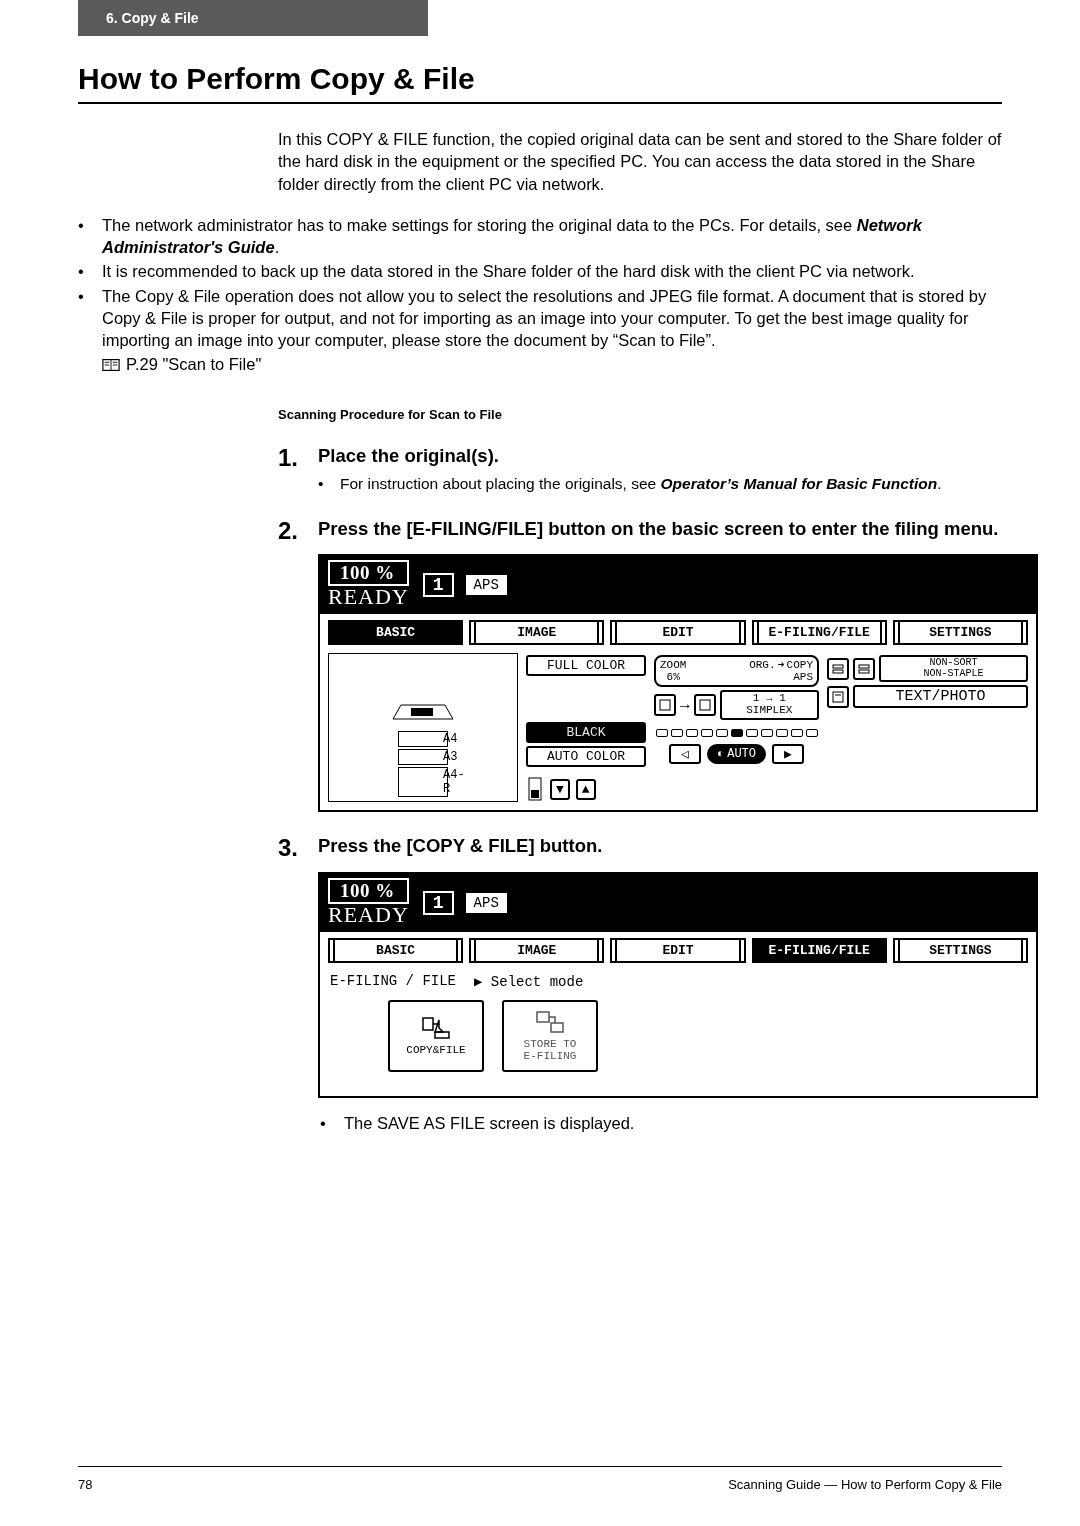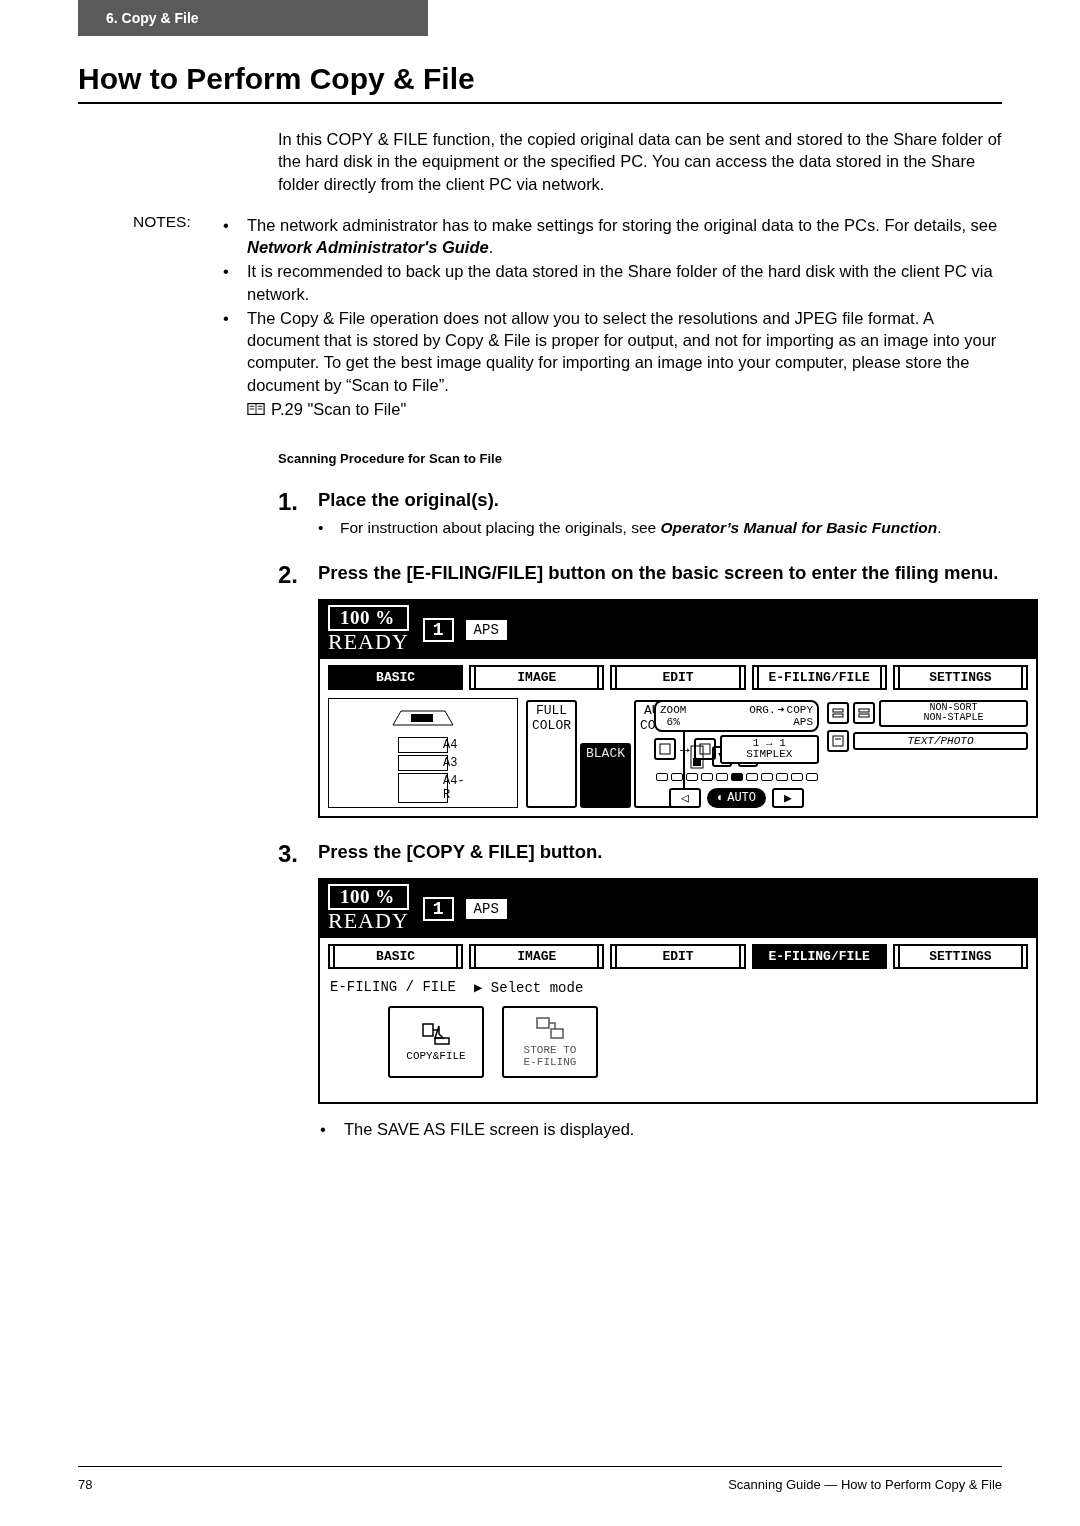--- a/index.html
+++ b/index.html
@@ -73,21 +73,21 @@
 
   .lcd-body { padding: 6px 8px 8px 8px; }
 
   .lcd1-body { display: flex; gap: 8px; }
   .lcd1-col1 { width: 190px; display:flex; flex-direction:column; }
   .mini-btn { border: 2px solid #000; padding: 1px 4px; font-size: 13px; text-align:center; background:#fff; border-radius:3px; }
   .mini-btn.dark { background:#000; color:#e5e5e5;margin-top:43px; }
   .paper-stack { display:flex; flex-direction:column; gap:2px; border:1px solid #000; font-size:12px; padding:4px; align-items:center; flex:1; justify-content:flex-end;}
   .paper-stack div { border:1px solid #000; width: 50px; text-align:center;padding-left:44px; }
 
-  .lcd1-col2 { width: 120px; display:flex; flex-direction:row; gap:3px; justify-content:flex-start; padding-top:2px;}
+  .lcd1-col2 { width: 120px; display:flex; flex-direction:column; gap:3px; justify-content:flex-start; padding-top:2px;}
   .lcd1-col3 { width: 165px; display:flex; flex-direction:column; gap:3px; padding-top:2px;}
   .lcd1-col4 { flex:1; display:flex; flex-direction:column; gap:3px; padding-top:2px;}
 
   .inline-row { display:flex; align-items:center; gap:4px; }
   .inline-row .ic { width:22px; height:22px; border:2px solid #000; display:flex; align-items:center; justify-content:center; font-size:11px; border-radius:3px; }
 
   .dots-row { display:flex; gap:3px; justify-content:center; margin-top:6px; }
   .dots-row span { width:12px; height:8px; border:1px solid #000; border-radius:2px; display:inline-block; }
   .dots-row span.fill { background:#000; }
   .arrow-row { display:flex; gap:6px; justify-content:center; margin-top:4px; }
@@ -117,21 +117,20 @@
   <div class="header-bar">
     <div class="header-tab">6.  Copy &amp; File</div>
   </div>
 
   <h1 class="main-title">How to Perform Copy &amp; File</h1>
   <hr class="title-rule">
 
   <p class="intro">In this COPY &amp; FILE function, the copied original data can be sent and stored to the Share folder of the hard disk in the equipment or the specified PC. You can access the data stored in the Share folder directly from the client PC via network.</p>
 
   <div class="notes-row">
-    <div class="notes-label">NOTES:</div>
     <ul class="notes-list">
       <li>
         <span class="bullet">•</span>
         <span class="txt">
           <span>The network administrator has to make settings for storing the original data to the PCs. For details, see </span><em class="it">Network Administrator's Guide</em><span>.</span>
         </span>
       </li>
       <li>
         <span class="bullet">•</span>
         <span class="txt">It is recommended to back up the data stored in the Share folder of the hard disk with the client PC via network.</span>
@@ -281,21 +280,21 @@
           <div class="mini-btn" style="flex:1; font-size:10px; white-space:pre-line; line-height:1.05;">NON-SORT
 NON-STAPLE</div>
         </div>
         <div class="inline-row">
           <span class="ic">
               <svg width="14" height="14">
                 <rect x="2" y="2" width="10" height="10" fill="none" stroke="#000"></rect>
                 <line x1="4" y1="5" x2="10" y2="5" stroke="#000"></line>
               </svg>
             </span>
-          <div class="mini-btn" style="flex:1; font-size:11px;font-style:italic;">TEXT/PHOTO</div>
+          <div class="mini-btn" style="flex:1; font-size:15px;">TEXT/PHOTO</div>
         </div>
       </div>
     </div>
   </div>
 
   <div class="step">
     <div class="step-num">3.</div>
     <div class="step-body">
       <div class="step-title">Press the [COPY &amp; FILE] button.</div>
     </div>

